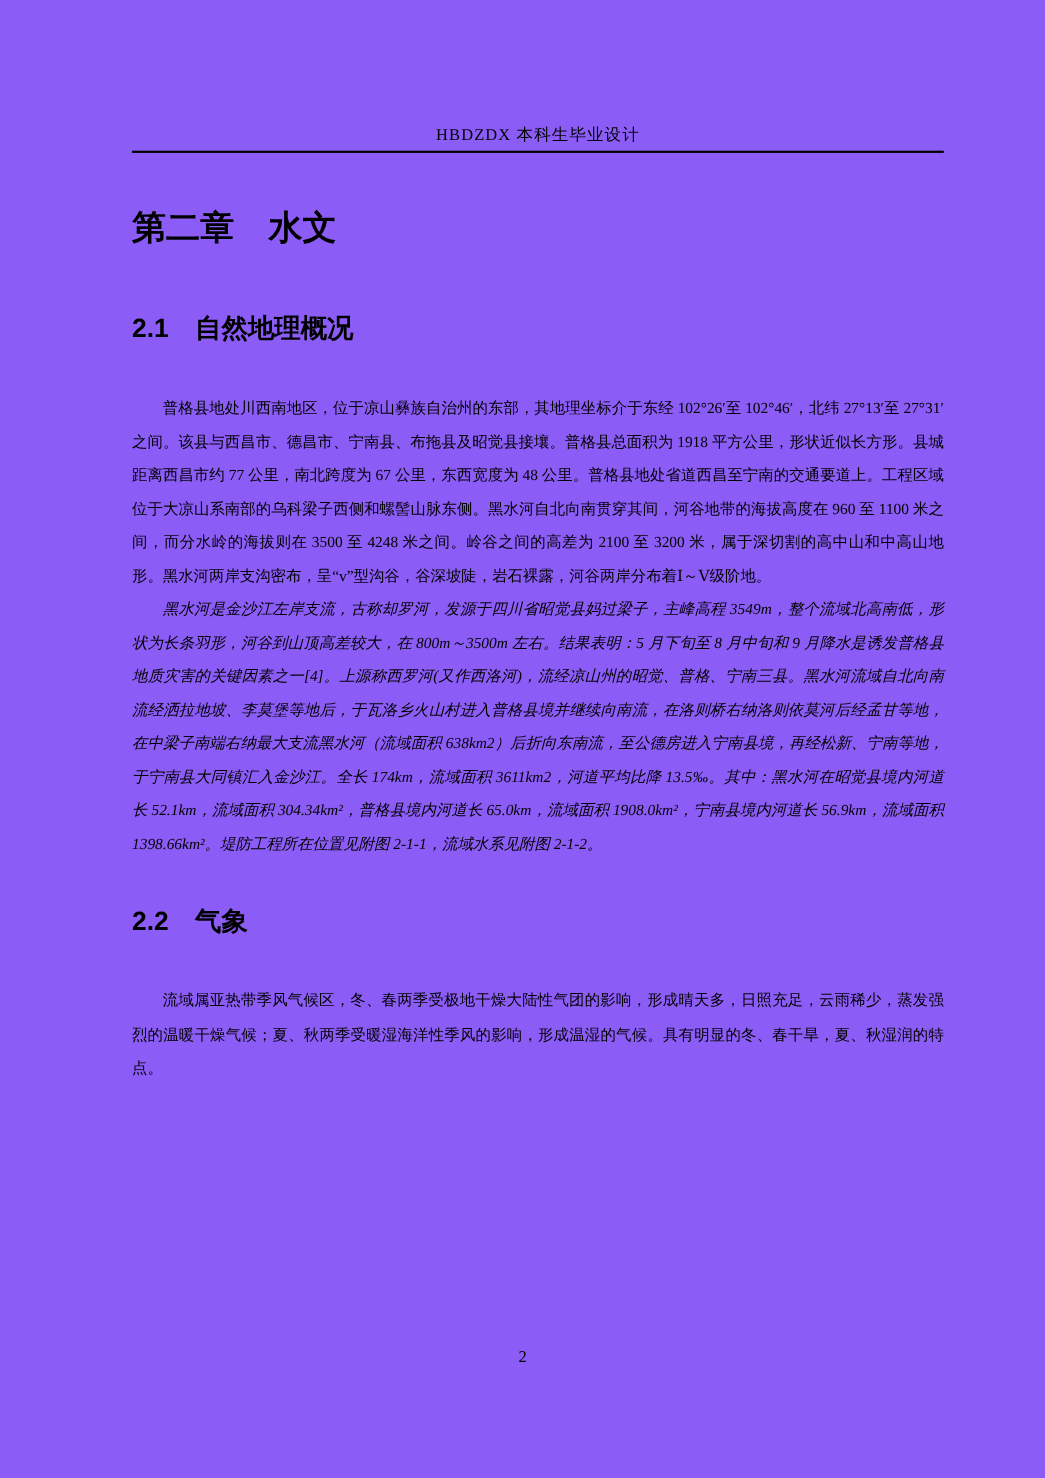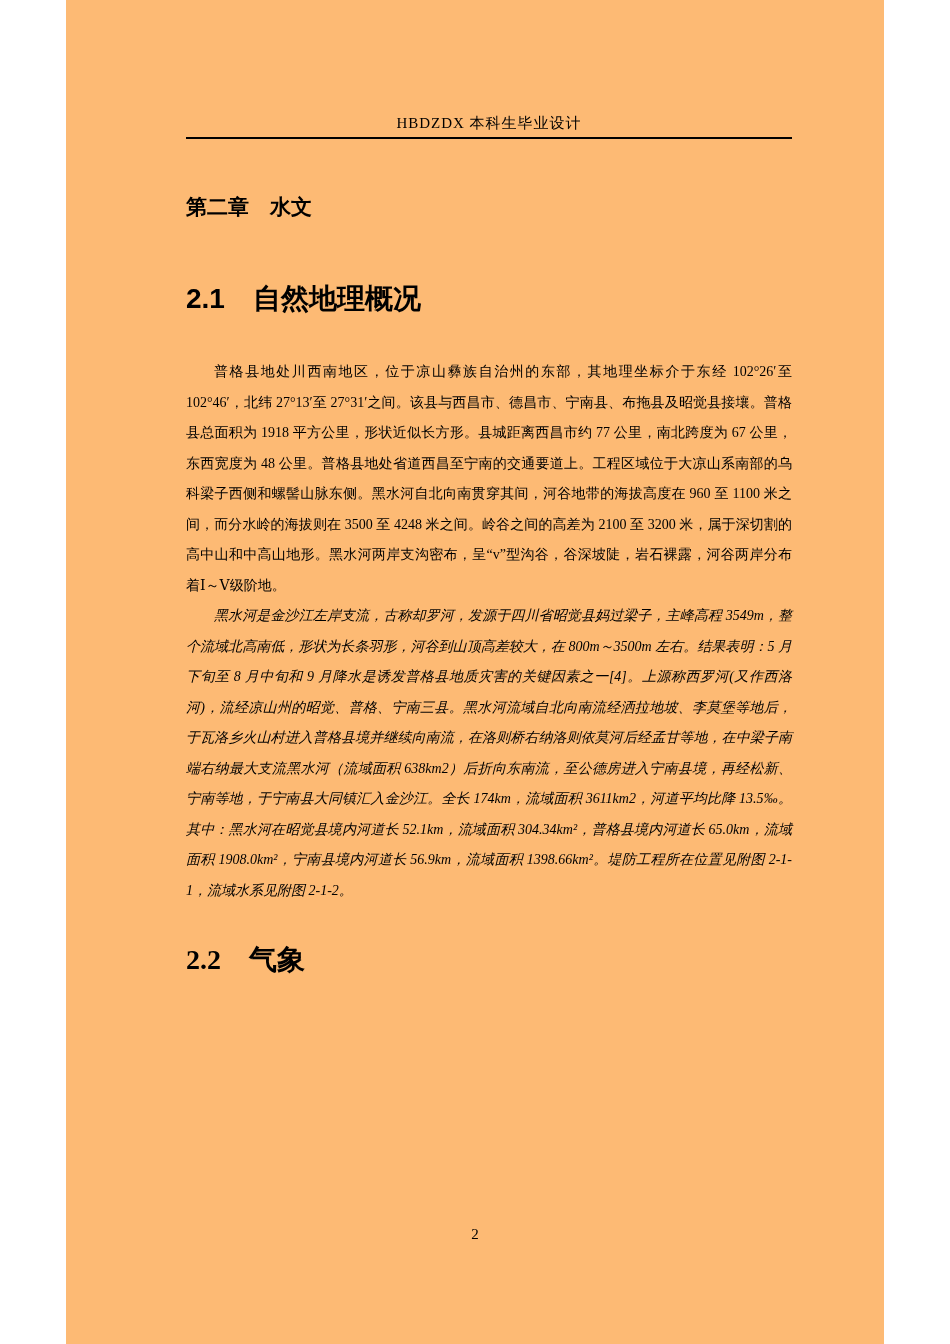--- a/index.html
+++ b/index.html
@@ -2,68 +2,67 @@
 <html><head>
 <meta charset="utf-8">
 <style>
   html, body {
     margin: 0;
     padding: 0;
     background: #ffffff;
   }
   .page {
     position: relative;
-    width: 818px;
+    width: 950px;
     height: 1344px;
     margin: 0 auto;
-    background: #fdba74;
+    background: #8b5cf6;
     color: #000000;
     font-family: "Liberation Serif", "DejaVu Serif", serif;
     box-sizing: border-box;
     padding: 114px 92px 0 120px;
     overflow: hidden;
   }
   .page-header {
     text-align: center;
     font-size: 15px;
     line-height: 18px;
     letter-spacing: 1px;
     padding-bottom: 5px;
     border-bottom: 2px solid #000000;
   }
   .chapter-title {
     margin: 48px 0 0 0;
     font-family: "Liberation Sans", "DejaVu Sans", sans-serif;
     font-weight: bold;
-    font-size: 21px;
+    font-size: 31px;
     line-height: 40px;
     color: #000000;
   }
   .section-heading {
     margin: 58px 0 0 0;
     font-family: "Liberation Sans", "DejaVu Sans", sans-serif;
     font-weight: bold;
-    font-size: 28px;
+    font-size: 24px;
     line-height: 28px;
     color: #000000;
   }
   .body-para {
     margin: 44px 0 0 0;
     font-size: 14px;
     line-height: 30.5px;
     text-align: justify;
     text-indent: 2em;
   }
   .body-para + .body-para {
     margin-top: 0;
     font-style: italic;
   }
   .section-heading.second {
     margin-top: 40px;
-    font-family: Liberation Serif, serif;
   }
   .page-footer {
     position: absolute;
     left: 0;
     right: 0;
     top: 1226px;
     text-align: center;
     font-size: 15px;
   }
 </style>
@@ -79,18 +78,19 @@
   <h1 class="chapter-title">第二章　水文</h1>
 
   <h2 class="section-heading">2.1　自然地理概况</h2>
 
   <p class="body-para">普格县地处川西南地区，位于凉山彝族自治州的东部，其地理坐标介于东经 102°26′至 102°46′，北纬 27°13′至 27°31′之间。该县与西昌市、德昌市、宁南县、布拖县及昭觉县接壤。普格县总面积为 1918 平方公里，形状近似长方形。县城距离西昌市约 77 公里，南北跨度为 67 公里，东西宽度为 48 公里。普格县地处省道西昌至宁南的交通要道上。工程区域位于大凉山系南部的乌科梁子西侧和螺髻山脉东侧。黑水河自北向南贯穿其间，河谷地带的海拔高度在 960 至 1100 米之间，而分水岭的海拔则在 3500 至 4248 米之间。岭谷之间的高差为 2100 至 3200 米，属于深切割的高中山和中高山地形。黑水河两岸支沟密布，呈“v”型沟谷，谷深坡陡，岩石裸露，河谷两岸分布着Ⅰ～Ⅴ级阶地。</p>
 
   <p class="body-para">黑水河是金沙江左岸支流，古称却罗河，发源于四川省昭觉县妈过梁子，主峰高程 3549m，整个流域北高南低，形状为长条羽形，河谷到山顶高差较大，在 800m～3500m 左右。结果表明：5 月下旬至 8 月中旬和 9 月降水是诱发普格县地质灾害的关键因素之一[4]。上源称西罗河(又作西洛河)，流经凉山州的昭觉、普格、宁南三县。黑水河流域自北向南流经洒拉地坡、李莫堡等地后，于瓦洛乡火山村进入普格县境并继续向南流，在洛则桥右纳洛则依莫河后经孟甘等地，在中梁子南端右纳最大支流黑水河（流域面积 638km2）后折向东南流，至公德房进入宁南县境，再经松新、宁南等地，于宁南县大同镇汇入金沙江。全长 174km，流域面积 3611km2，河道平均比降 13.5‰。其中：黑水河在昭觉县境内河道长 52.1km，流域面积 304.34km²，普格县境内河道长 65.0km，流域面积 1908.0km²，宁南县境内河道长 56.9km，流域面积 1398.66km²。堤防工程所在位置见附图 2-1-1，流域水系见附图 2-1-2。</p>
 
   <h2 class="section-heading second">2.2　气象</h2>
 
+  <p class="body-para">流域属亚热带季风气候区，冬、春两季受极地干燥大陆性气团的影响，形成晴天多，日照充足，云雨稀少，蒸发强烈的温暖干燥气候；夏、秋两季受暖湿海洋性季风的影响，形成温湿的气候。具有明显的冬、春干旱，夏、秋湿润的特点。</p>
 
   <div class="page-footer">
     <span>2</span>
   </div>
 
 </div>
 
 </body></html>

